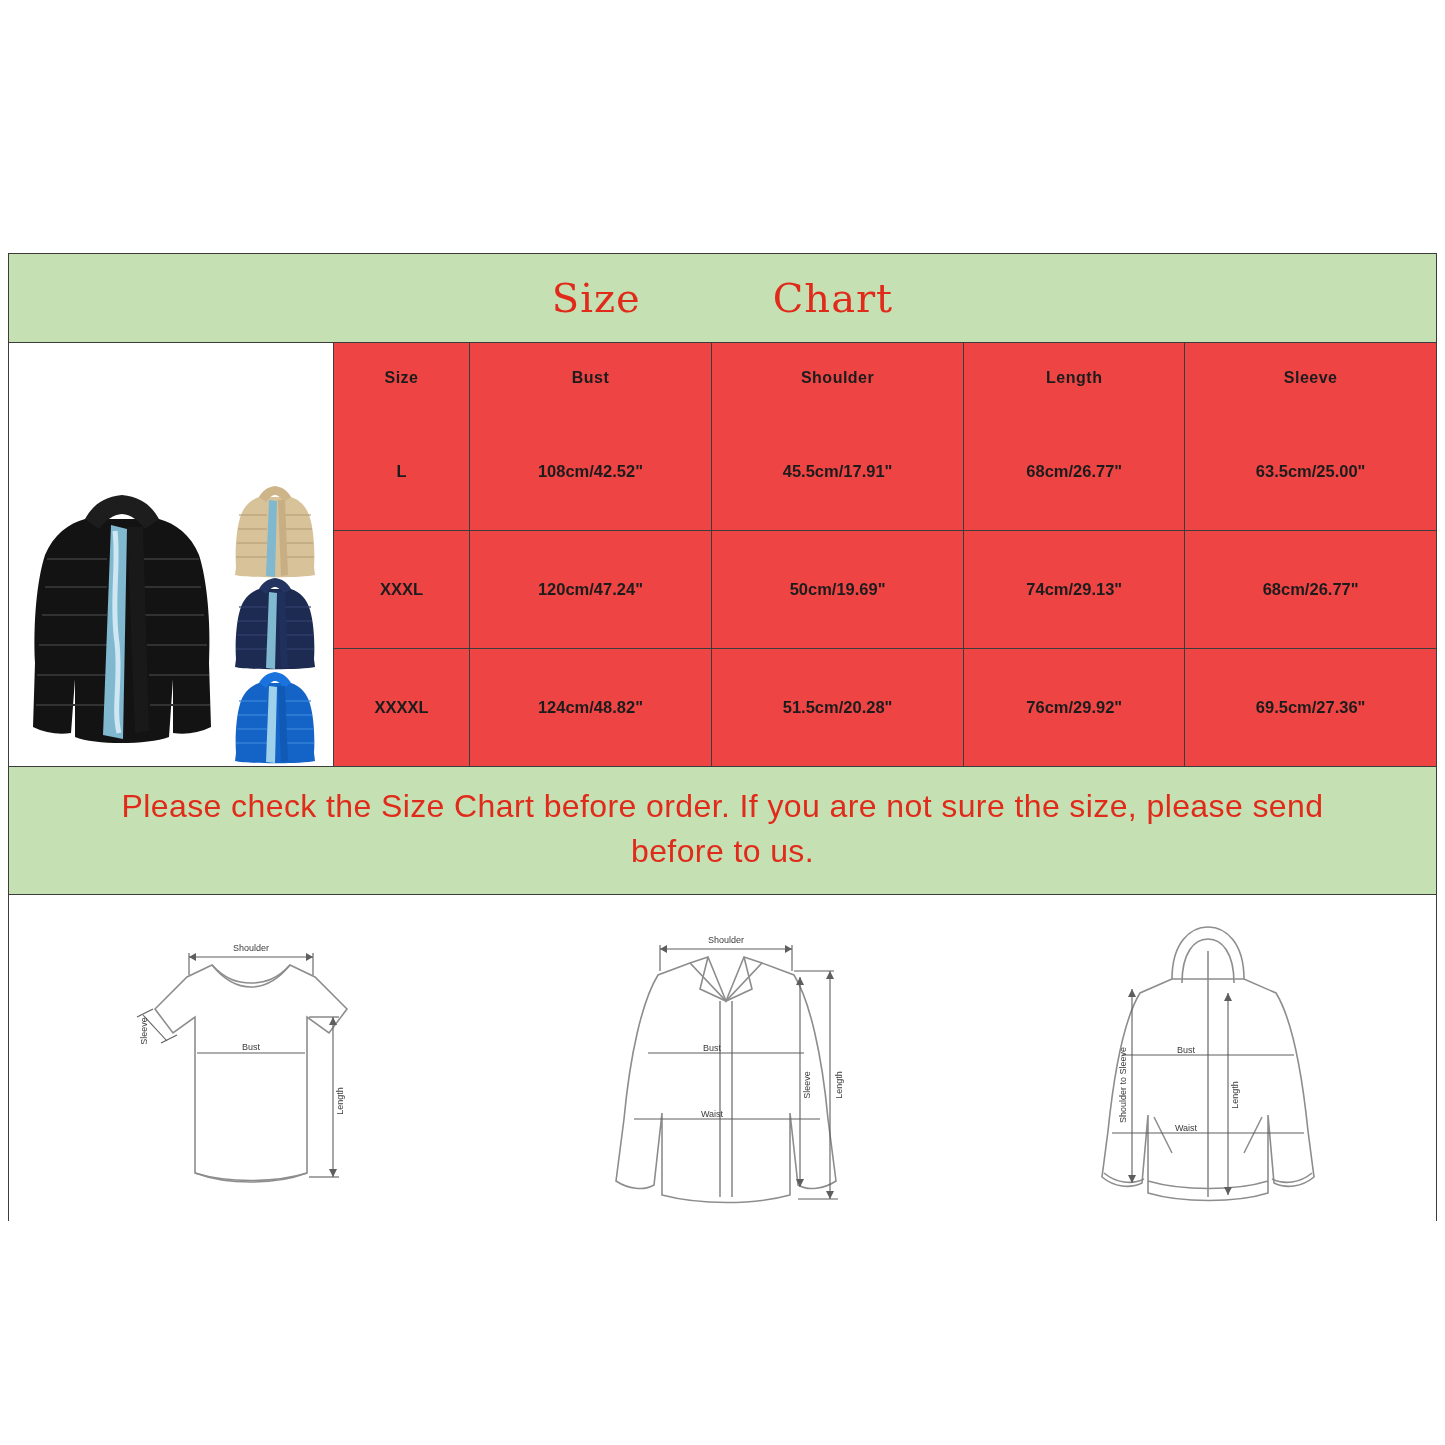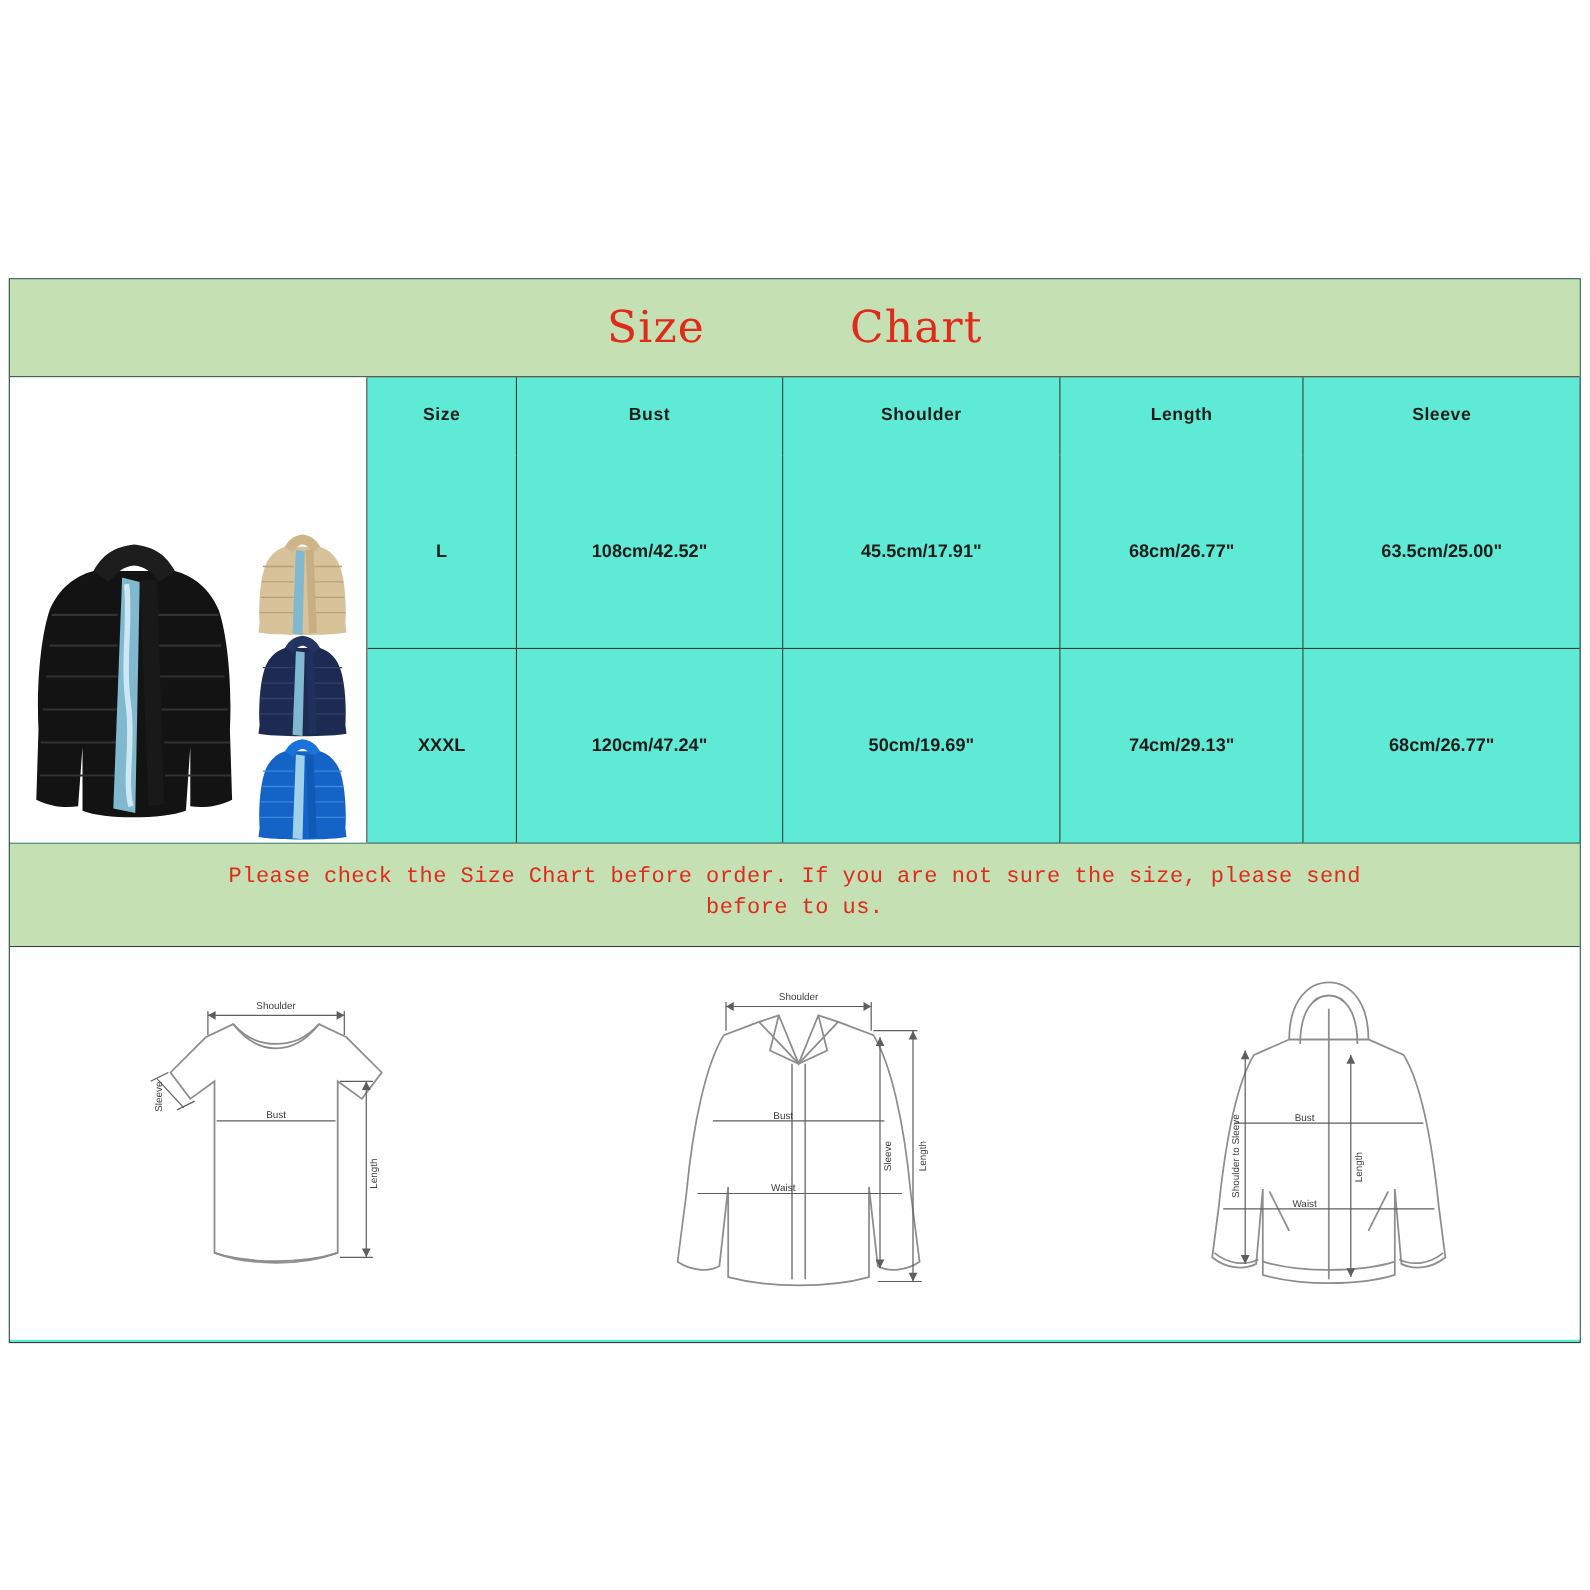--- a/index.html
+++ b/index.html
@@ -24,21 +24,21 @@
   }
 
   .sheet {
     position: absolute;
     left: 8px;
     top: 253px;
     width: 1429px;
     height: 968px;
     border: 1px solid #3c3c3c;
     box-sizing: border-box;
-    background: #5eead4;
+    background: #ef4444;
   }
 
   
   .title-band {
     height: 89px;
     background: #c5e0b3;
     border-bottom: 1px solid #3c3c3c;
     box-sizing: border-box;
     display: flex;
     align-items: center;
@@ -100,22 +100,22 @@
 
   
   .notice-band {
     background: #c5e0b3;
     border-bottom: 1px solid #3c3c3c;
     box-sizing: border-box;
     padding: 17px 20px 19px;
     text-align: center;
   }
   .notice-band .line {
-    font-family: Liberation Mono, monospace;
-    font-size: 20px;
+    font-family: Liberation Sans, sans-serif;
+    font-size: 32px;
     color: #e02a1a;
     line-height: 1.42;
     letter-spacing: 0.4px;
   }
 
   
   .diagram-zone {
     display: flex;
     align-items: flex-start;
     justify-content: space-around;
@@ -260,20 +260,27 @@
             <td>68cm/26.77"</td>
             <td>63.5cm/25.00"</td>
           </tr>
           <tr>
             <td>XXXL</td>
             <td>120cm/47.24"</td>
             <td>50cm/19.69"</td>
             <td>74cm/29.13"</td>
             <td>68cm/26.77"</td>
           </tr>
+          <tr>
+            <td>XXXXL</td>
+            <td>124cm/48.82"</td>
+            <td>51.5cm/20.28"</td>
+            <td>76cm/29.92"</td>
+            <td>69.5cm/27.36"</td>
+          </tr>
         </tbody>
       </table>
     </div>
 
     <div class="notice-band">
       <div class="line">Please check the Size Chart before order. If you are not sure the size, please send</div>
       <div class="line">before to us.</div>
     </div>
 
     <div class="diagram-zone">

